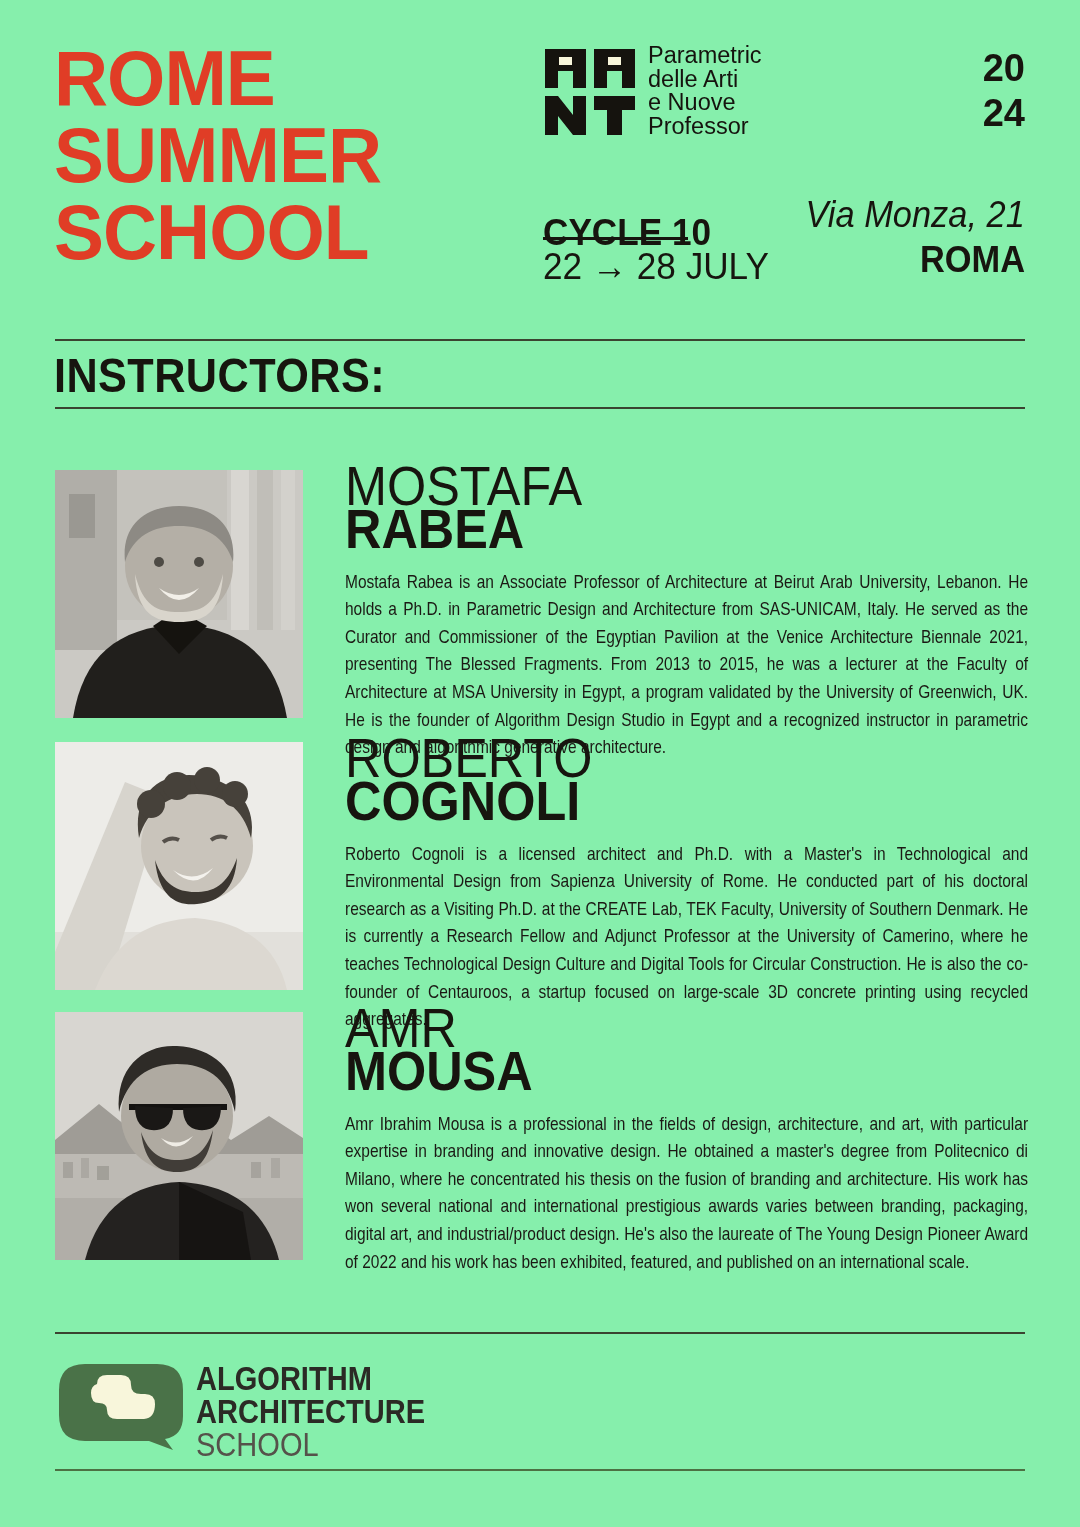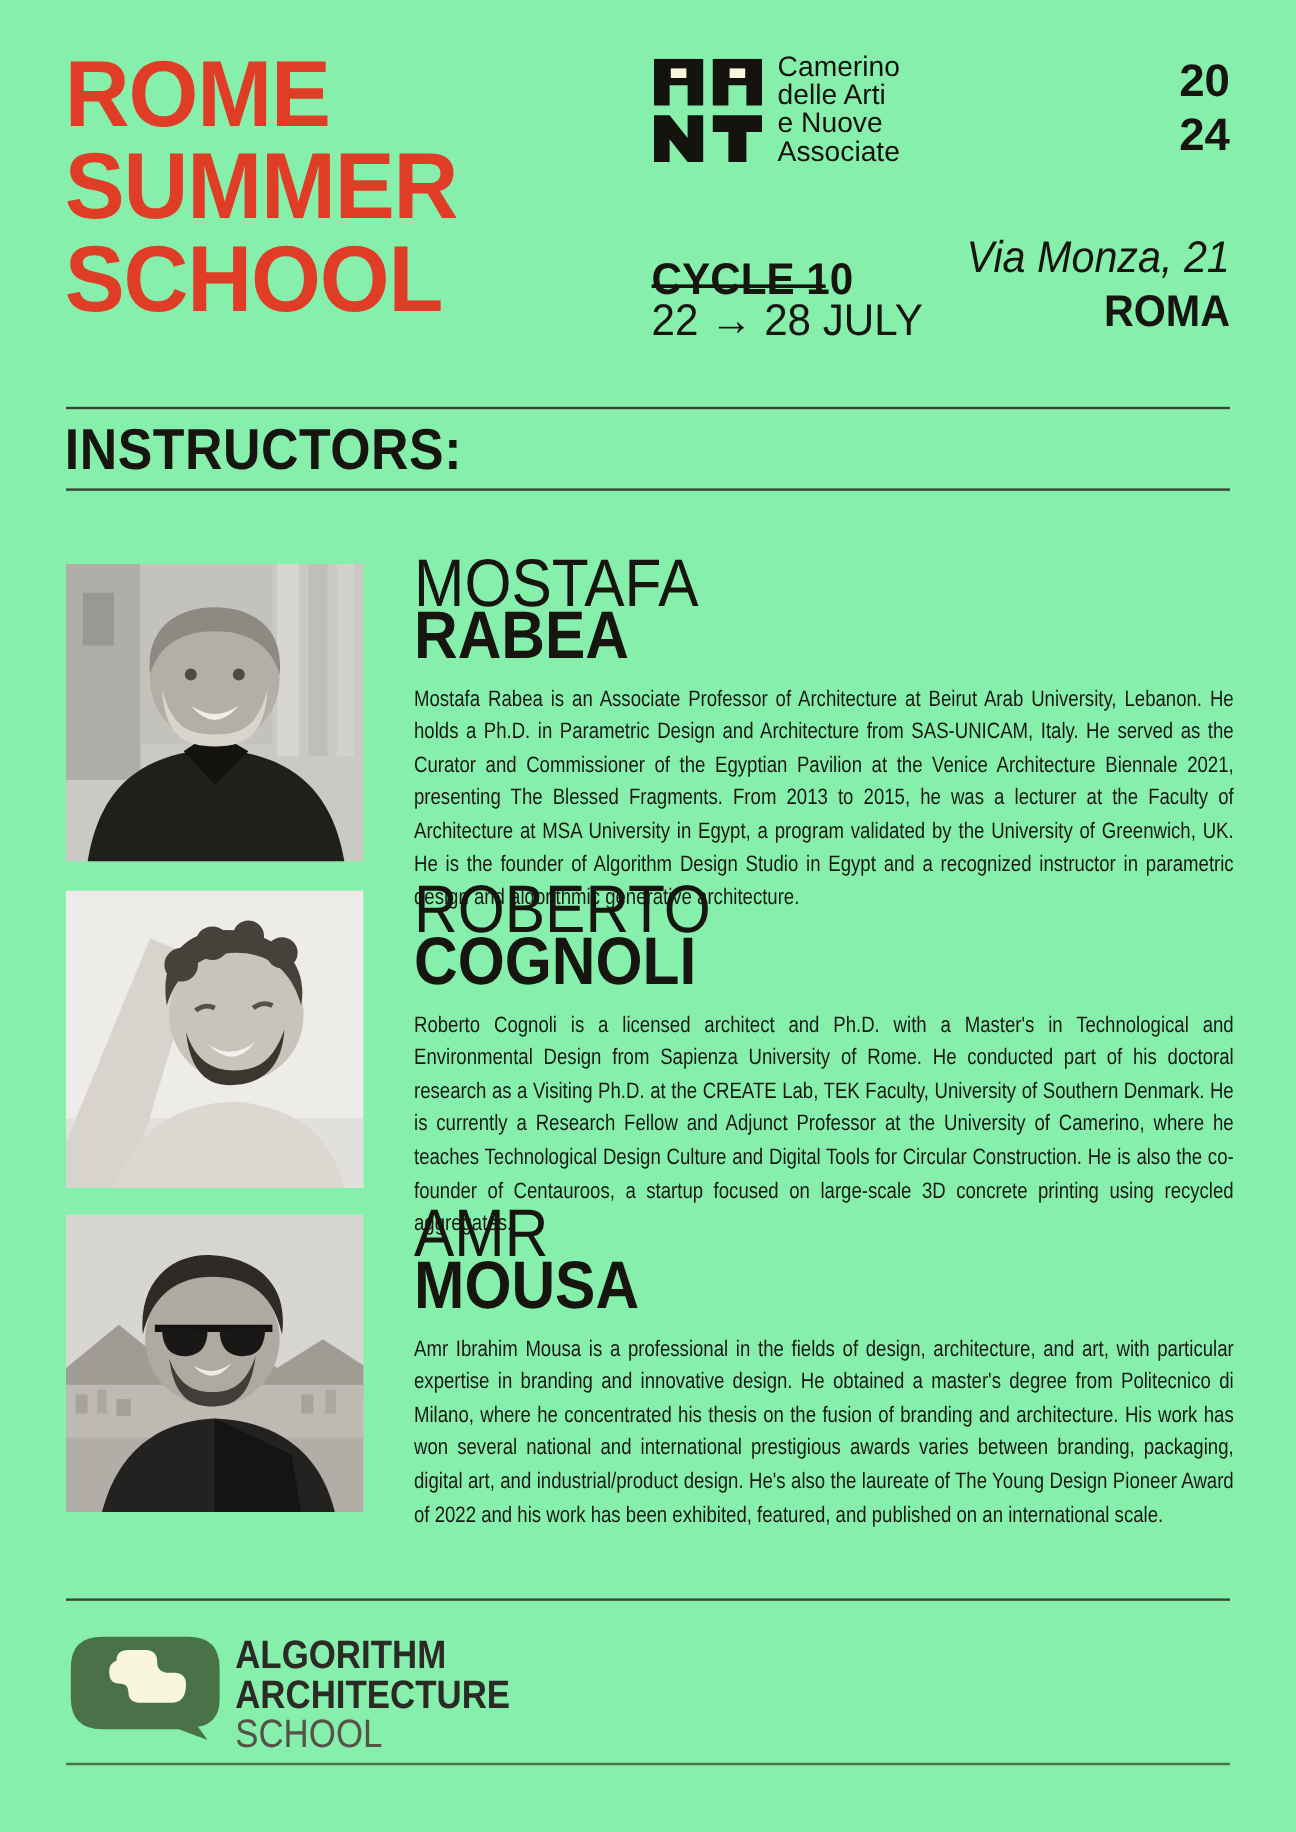--- a/index.html
+++ b/index.html
@@ -137,24 +137,24 @@
         <rect x="63" y="8" width="13" height="8" fill="#F8F6DB"></rect>
 
         <path d="M0,86 V47 H13 L28,66 V47 H41 V86 H28 L13,67 V86 Z"></path>
 
         <path d="M49,47 H90 V61 H77 V86 H62 V61 H49 Z"></path>
       </g>
     </svg>
   </div>
 
   <div class="academy-name">
-    <span>Camerino</span><br>
+    <span>Parametric</span><br>
     <span>delle Arti</span><br>
     <span>e Nuove</span><br>
-    <span>Associate</span>
+    <span>Professor</span>
   </div>
 
   <div class="year">
     <span>20</span><br>
     <span>24</span>
   </div>
 
   <div class="cycle-label">
     <span class="cx">CYCLE 10</span>
   </div>

